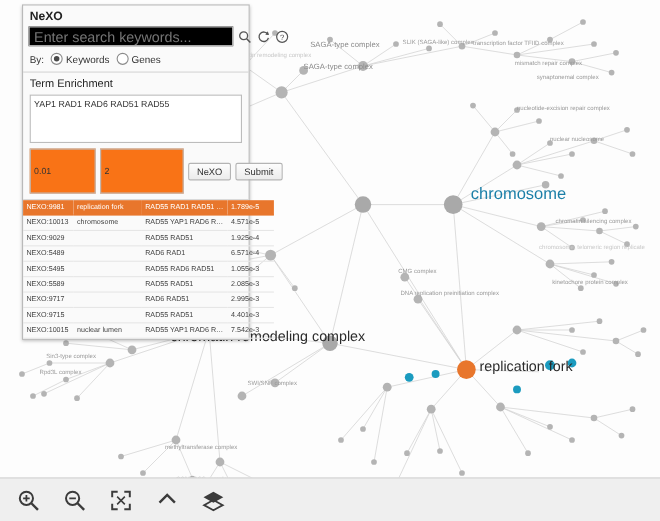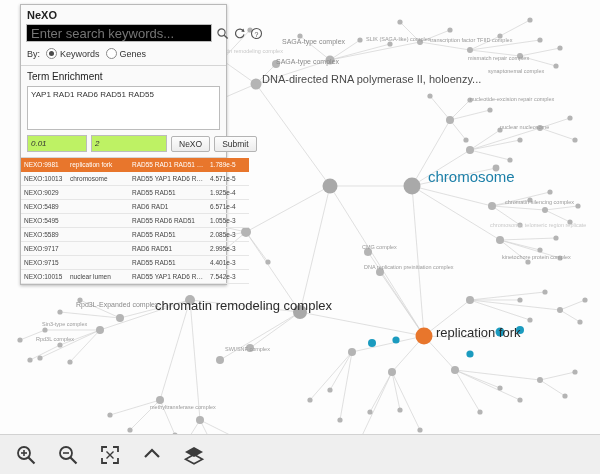--- a/index.html
+++ b/index.html
@@ -127,25 +127,24 @@
   .param-row {
     display: flex;
     align-items: center;
     padding: 0 6px 5px 6px;
     gap: 4px;
   }
   .param-input {
     height: 15px;
     font-size: 8px;
     border: 1px solid #bcbcbc;
-    background: #bef264;
-    padding: 0 3px;
+    background: #f97316;
+    padding: 12px 3px;
     color: #333;
     font-family: "Liberation Sans", sans-serif;
-    font-style: italic;
   }
   #pvalue-input { width: 52px; }
   #count-input { width: 68px; }
   .panel-btn {
     height: 16px;
     font-size: 8.5px;
     border: 1px solid #b4b4b4;
     background: linear-gradient(#fdfdfd, #ececec);
     border-radius: 2px;
     padding: 0 7px;
@@ -396,21 +395,20 @@
       <circle cx="520" cy="330" r="4" fill="#1b9bbf"></circle>
       <circle cx="372" cy="343" r="4" fill="#1b9bbf"></circle>
       <circle cx="396" cy="340" r="3.6" fill="#1b9bbf"></circle>
       <circle cx="470" cy="354" r="3.6" fill="#1b9bbf"></circle>
     </g>
   </svg>
 
   <div class="node-label label-xl label-blue" style="left:428px; top:168px;">chromosome</div>
   <div class="node-label label-lg" style="left:436px; top:325px;">replication fork</div>
   <div class="node-label label-lg" style="left:155px; top:298px;">chromatin remodeling complex</div>
-  <div class="node-label label-md" style="left:262px; top:73px;">DNA-directed RNA polymerase II, holoenzy...</div>
   <div class="node-label label-md label-faint" style="left:123px; top:241px;">nuclear chromatin</div>
   <div class="node-label label-sm" style="left:76px; top:301px;">Rpd3L-Expanded complex</div>
   <div class="node-label label-sm" style="left:282px; top:38px;">SAGA-type complex</div>
   <div class="node-label label-sm" style="left:276px; top:58px;">SAGA-type complex</div>
   <div class="node-label label-xs" style="left:366px; top:36px;">SLIK (SAGA-like) complex</div>
   <div class="node-label label-xs" style="left:430px; top:37px;">transcription factor TFIID complex</div>
   <div class="node-label label-xs label-faint" style="left:208px; top:48px;">chromatin remodeling complex</div>
   <div class="node-label label-xs" style="left:468px; top:55px;">mismatch repair complex</div>
   <div class="node-label label-xs" style="left:488px; top:68px;">synaptonemal complex</div>
   <div class="node-label label-xs" style="left:470px; top:96px;">nucleotide-excision repair complex</div>

